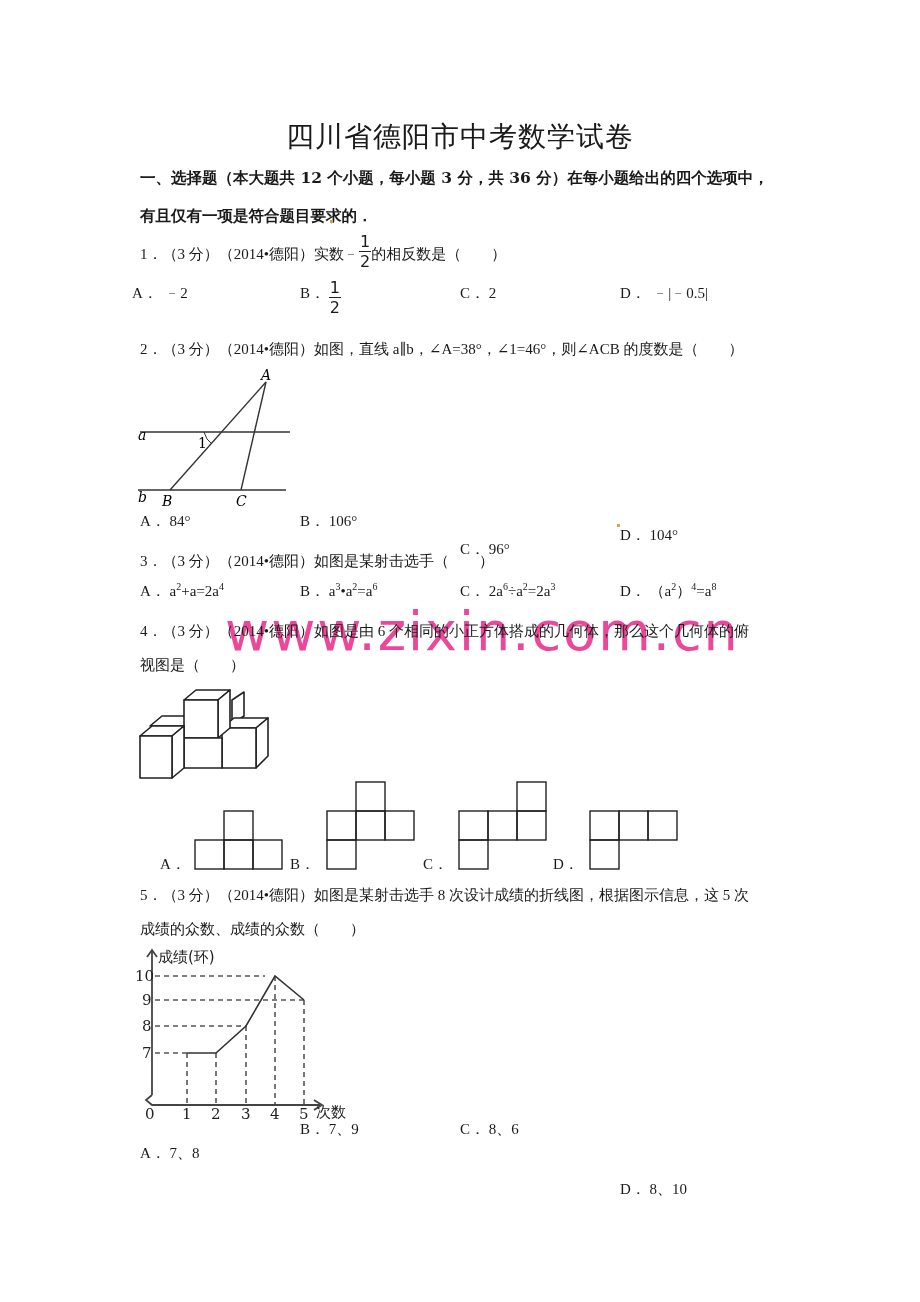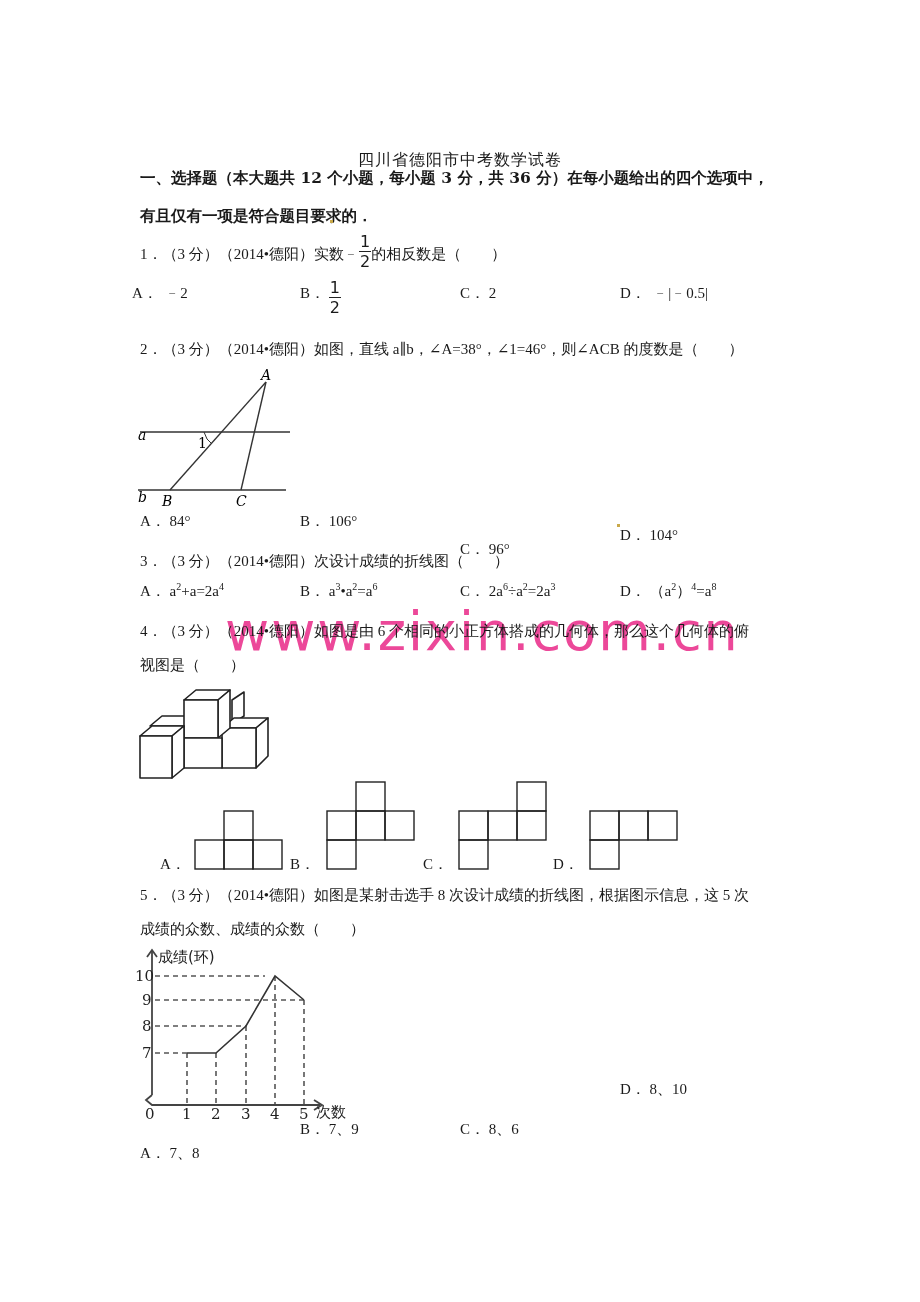--- a/index.html
+++ b/index.html
@@ -1,19 +1,19 @@
 <!DOCTYPE html>
 <html><head>
 <meta charset="utf-8">
 <style>
   html, body { margin:0; padding:0; background:#ffffff; }
   body { width:920px; height:1302px; position:relative; overflow:hidden;
          font-family:"Liberation Serif","DejaVu Serif",serif; color:#1a1a1a; }
   .abs { position:absolute; white-space:nowrap; }
-  .title { left:0; width:920px; top:118px; text-align:center; font-size:16px; font-family:"DejaVu Sans",sans-serif; font-weight:normal; letter-spacing:1px;margin-top:32px; }
+  .title { left:0; width:920px; top:118px; text-align:center; font-size:28px; font-family:"DejaVu Sans",sans-serif; font-weight:normal; letter-spacing:1px; }
   .sec { font-size:15.5px; font-weight:bold; font-family:"DejaVu Serif",serif;text-align:center; }
   .q { font-size:15px; }
   .opt { font-size:15px; }
   .frac { display:inline-block; vertical-align:middle; text-align:center; font-family:"DejaVu Sans",sans-serif; line-height:1; }
   .frac .num { display:block; border-bottom:1.3px solid #222; padding:0 1px 1px; font-size:16px; }
   .frac .den { display:block; padding-top:2px; font-size:16px; }
   sup { font-size:10px; vertical-align:6px; line-height:0; }
   .watermark { left:225px; top:600px; font-family:"DejaVu Sans",sans-serif; font-size:54px; color:#ec4899; letter-spacing:2px; z-index:0; }
   .content { position:relative; z-index:1; }
   .dot { width:3px; height:3px; background:#c9a94a; position:absolute; }
@@ -59,21 +59,21 @@
     <text x="62" y="82" font-size="14" font-family="DejaVu Serif, serif">1</text>
   </svg>
 
   <div class="abs opt" style="left:140px;top:512px;"><span>A．</span>&nbsp;<span>84°</span></div>
   <div class="abs opt" style="left:300px;top:512px;"><span>B．</span>&nbsp;<span>106°</span></div>
   <div class="abs opt" style="left:460px;top:540px;"><span>C．</span>&nbsp;<span>96°</span></div>
   <div class="dot" style="left:617px;top:524px;"></div>
   <div class="abs opt" style="left:620px;top:526px;"><span>D．</span>&nbsp;<span>104°</span></div>
 
   <div class="abs q" style="left:140px;top:552px;">
-    <span>3．</span><span>（3 分）（2014•德阳）</span><span>次设计成绩的折线图（　　）</span>
+    <span>3．</span><span>（3 分）（2014•德阳）</span><span>如图是某射击选手（　　）</span>
   </div>
   <div class="abs opt" style="left:140px;top:582px;"><span>A．</span>&nbsp;<span>a</span><sup>2</sup><span>+a=2a</span><sup>4</sup></div>
   <div class="abs opt" style="left:300px;top:582px;"><span>B．</span>&nbsp;<span>a</span><sup>3</sup><span>•a</span><sup>2</sup><span>=a</span><sup>6</sup></div>
   <div class="abs opt" style="left:460px;top:582px;"><span>C．</span>&nbsp;<span>2a</span><sup>6</sup><span>÷a</span><sup>2</sup><span>=2a</span><sup>3</sup></div>
   <div class="abs opt" style="left:620px;top:582px;"><span>D．</span>&nbsp;<span>（a</span><sup>2</sup><span>）</span><sup>4</sup><span>=a</span><sup>8</sup></div>
 
   <div class="abs q" style="left:140px;top:622px;">
     <span>4．</span><span>（3 分）（2014•德阳）</span><span>如图是由 6 个相同的小正方体搭成的几何体，那么这个几何体的俯</span>
   </div>
   <div class="abs q" style="left:140px;top:656px;">视图是（　　）</div>
@@ -178,15 +178,15 @@
       <text x="81" y="174">2</text>
       <text x="111" y="174">3</text>
       <text x="140" y="174">4</text>
       <text x="169" y="174">5</text>
     </g>
   </svg>
 
   <div class="abs opt" style="left:140px;top:1120px;margin-top:24px;"><span>A．</span>&nbsp;<span>7、8</span></div>
   <div class="abs opt" style="left:300px;top:1120px;"><span>B．</span>&nbsp;<span>7、9</span></div>
   <div class="abs opt" style="left:460px;top:1120px;"><span>C．</span>&nbsp;<span>8、6</span></div>
-  <div class="abs opt" style="left:620px;top:1080px;"><span>D．</span>&nbsp;<span>8、10</span></div>
+  <div class="abs opt" style="left:620px;top:1180px;"><span>D．</span>&nbsp;<span>8、10</span></div>
 
 </div>
 
 </body></html>

